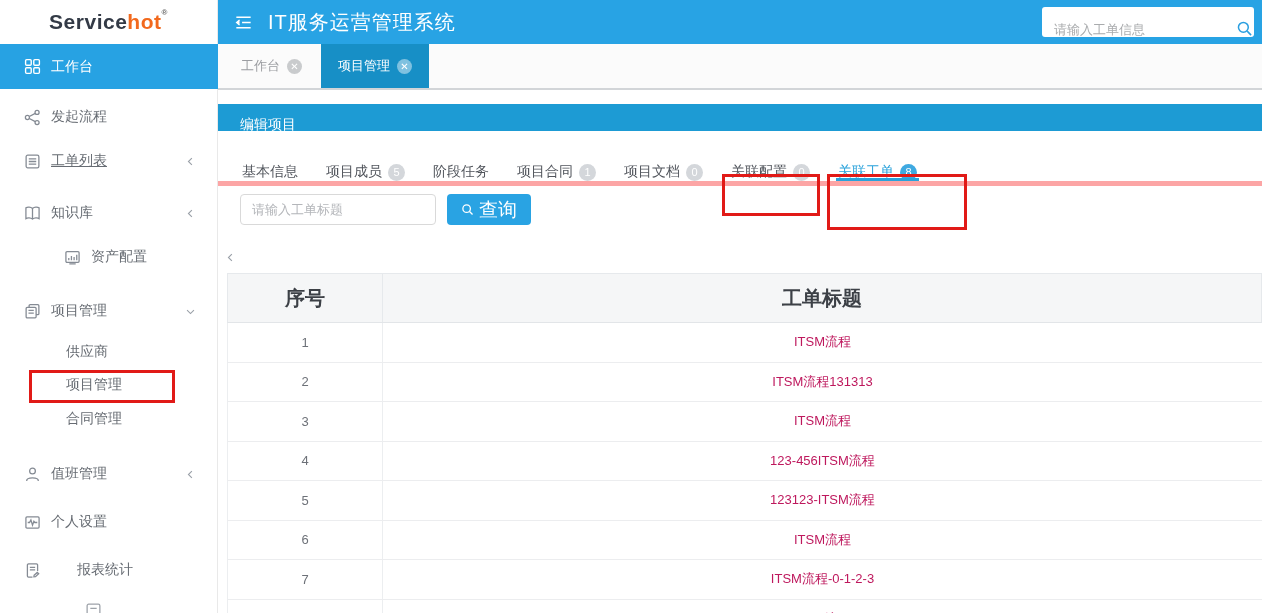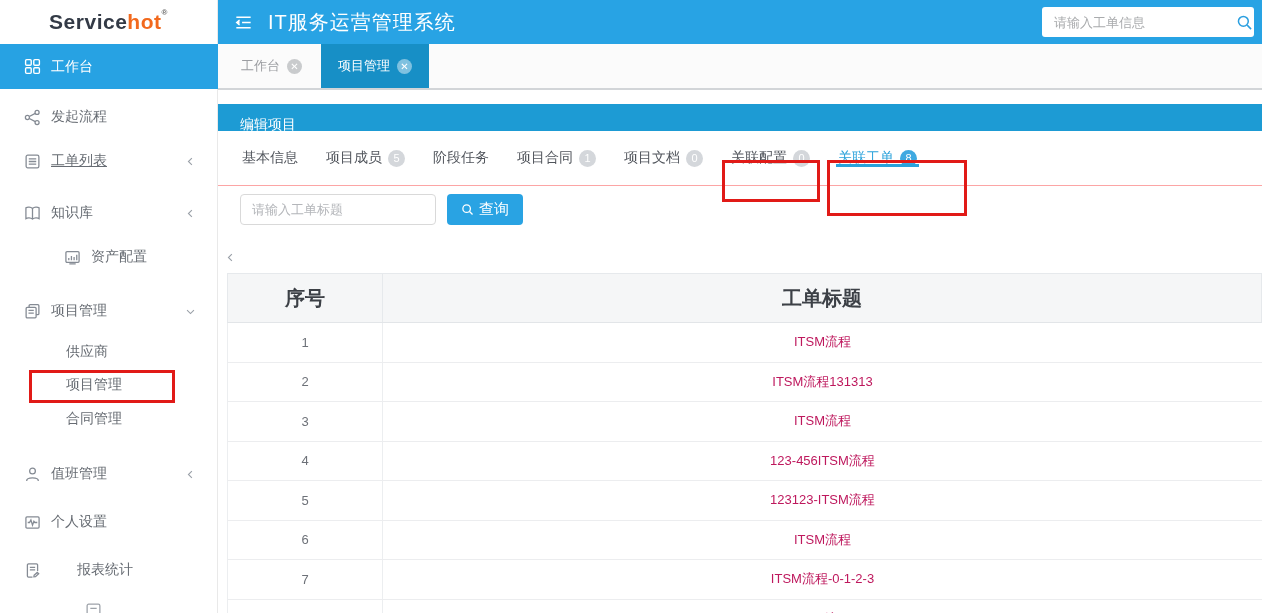--- a/index.html
+++ b/index.html
@@ -31,21 +31,21 @@
   .partial-icon { position:absolute; left:85px; top:602px; opacity:.8; }
 
   
   .main { position:absolute; left:218px; top:0; width:1044px; height:613px; background:#fff; }
 
   .m-header { position:absolute; left:0; top:0; width:1044px; height:44px;
               background:#28a3e4; display:flex; align-items:center; }
   .fold { margin-left:15px; cursor:pointer; }
   .m-title { color:#fff; font-size:20px; font-weight:normal; margin-left:14px; letter-spacing:1px;}
   .h-search { position:absolute; right:8px; top:7px; width:212px; height:30px;
-              background:#fff; border-radius:3px; display:flex; align-items:center; }
+              background:#fff; border-radius:3px; display:flex; align-items:flex-end; }
   .h-search input { flex:1; border:none; outline:none; background:transparent;
               padding:0 6px 0 12px; font-size:13px; color:#333;
               font-family:"Liberation Sans","DejaVu Sans",sans-serif;}
   .h-search input::placeholder { color:#a9abad; }
   .h-search .mag { margin-right:9px; cursor:pointer; }
 
   .win-tabs { position:absolute; left:0; top:44px; width:1044px; height:46px;
               background:#fbfbfb; border-bottom:2px solid #d2d5d8;
               display:flex; align-items:stretch; }
   .wtab { display:flex; align-items:center; padding:0 13px; font-size:13px;
@@ -54,22 +54,22 @@
              color:#fff; font-size:10px; line-height:15px; text-align:center;
              margin-left:7px; cursor:pointer;}
   .wtab.active { background:#178fc6; color:#fff; margin-left:6px; padding:0 17px;}
   .wtab.active .x { background:rgba(255,255,255,.45); }
 
   .edit-bar { position:absolute; left:0; top:104px; width:1044px; height:41px;
               background:#1d9bd4; color:#fff; font-size:14px;
               display:flex; align-items:center; padding-left:22px; }
 
   .detail-tabs { position:absolute; left:0; top:131px; width:1044px; height:55px;
-                 background:#fff; border-bottom:1px solid #fca5a5;
-                 display:flex; align-items:center; padding-left:22px; }
+                 background:#fff; border-bottom:5px solid #fca5a5;
+                 display:flex; align-items:flex-end; padding-left:22px; }
   .dtab { position:relative; display:flex; align-items:center; margin-right:24px;
           font-size:14px; color:#51555c; cursor:pointer; padding:0 2px; }
   .dtab .badge { width:17px; height:17px; border-radius:50%; background:#d4d7db;
                  color:#fff; font-size:11px; line-height:17px; text-align:center;
                  margin-left:6px; }
   .dtab.active { color:#2aa2db; }
   .dtab.active .badge { background:#3fa9e1; }
   .dtab.active::after { content:""; position:absolute; left:0; right:0; bottom:0;
                         height:3px; background:#2aa2db; }
   .dtab.boxed1::before { content:""; position:absolute; left:-7px; top:11px;
@@ -78,21 +78,21 @@
                  width:134px; height:50px; border:3px solid #e11a17; z-index:5;}
 
   .filter-row { position:absolute; left:0; top:194px; width:1044px; height:32px; }
   .f-input { position:absolute; left:22px; top:0; width:196px; height:31px;
              border:1px solid #d9d9d9; border-radius:4px; padding:0 11px;
              font-size:13px; color:#333; outline:none;
              font-family:"Liberation Sans","DejaVu Sans",sans-serif;}
   .f-input::placeholder { color:#b4b6ba; }
   .f-btn { position:absolute; left:229px; top:0; height:31px; padding:0 14px;
            background:#29a3e3; border:none; border-radius:4px; color:#fff;
-           font-size:15px; display:flex; align-items:center; gap:5px; cursor:pointer;
+           font-size:19px; display:flex; align-items:center; gap:5px; cursor:pointer;
            font-family:"Liberation Sans","DejaVu Sans",sans-serif;}
 
   .grid { position:absolute; left:9px; top:240px; right:0; }
   .g-head { display:flex; height:50px; background:#f5f6f7;
             border:1px solid #e6e9ec; border-bottom:1px solid #e2e5e8;
             font-size:20px; font-weight:bold; color:#3c4046;margin-top:33px; }
   .g-c1 { width:155px; flex:0 0 155px; display:flex; align-items:center;
           justify-content:center; border-right:1px solid #e6e9ec; }
   .g-c2 { flex:1; display:flex; align-items:center; justify-content:center; }
   .g-row { display:flex; height:39.5px; background:#fff;

